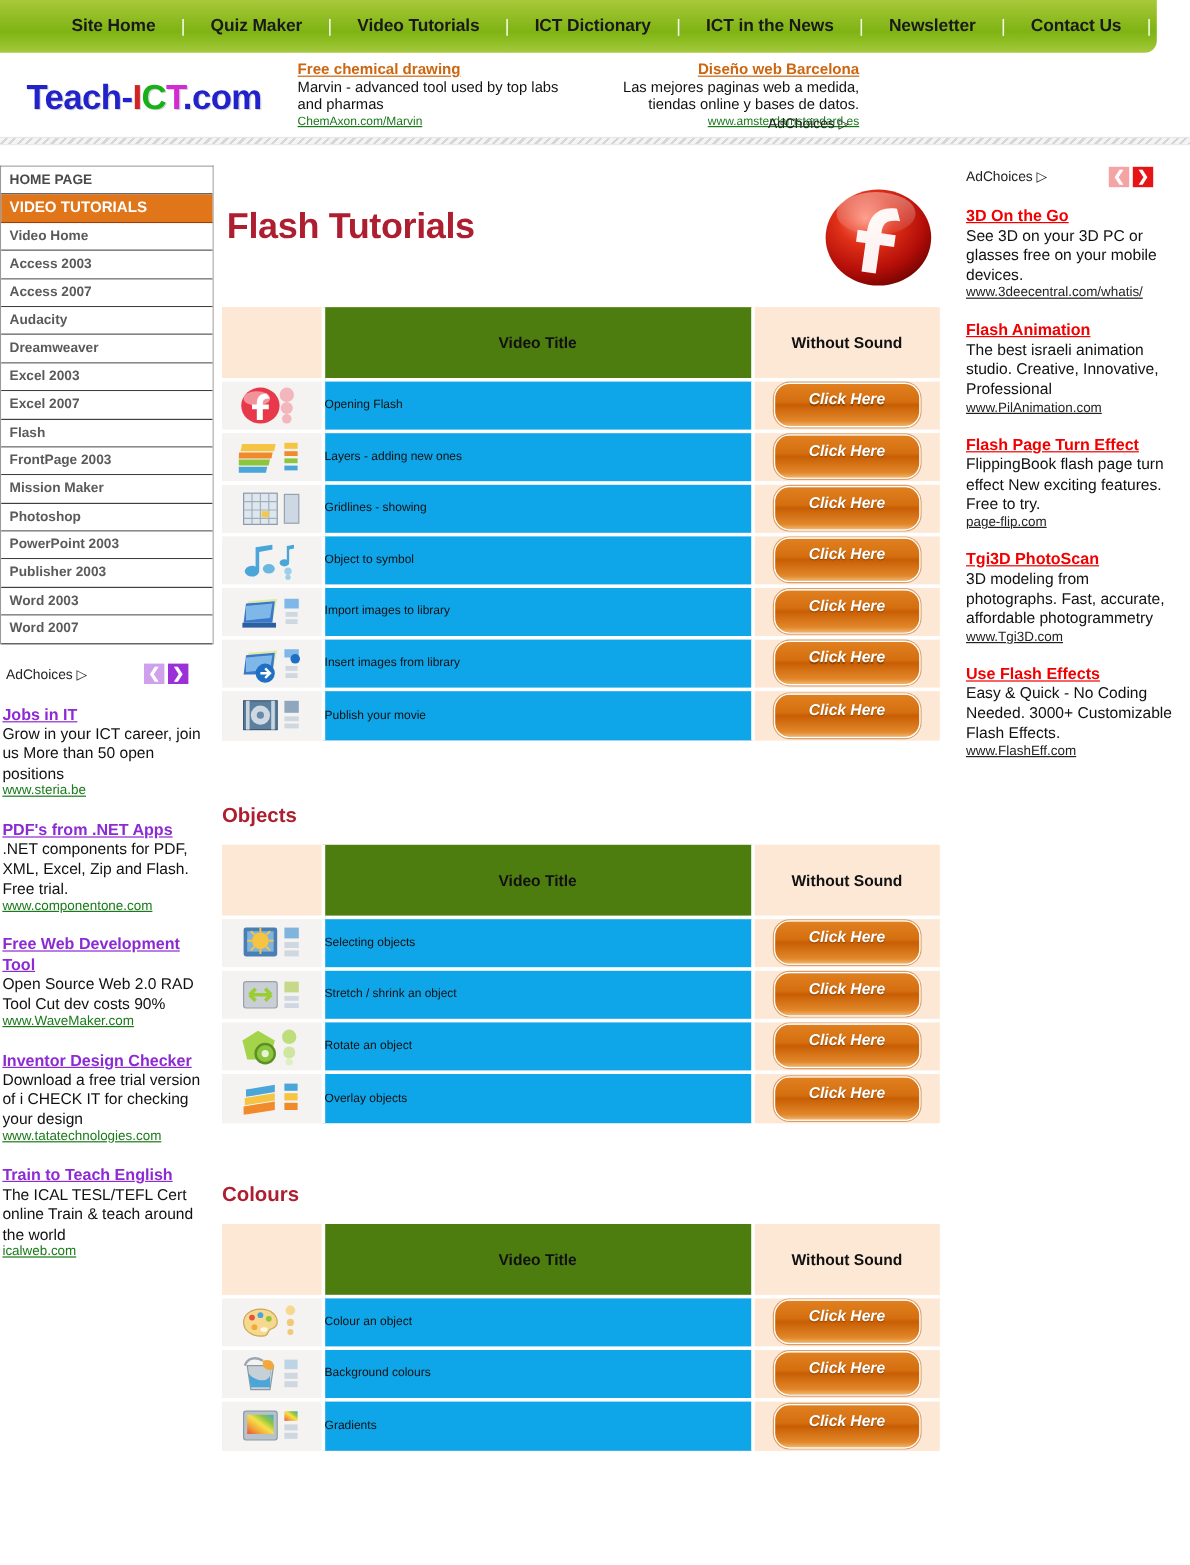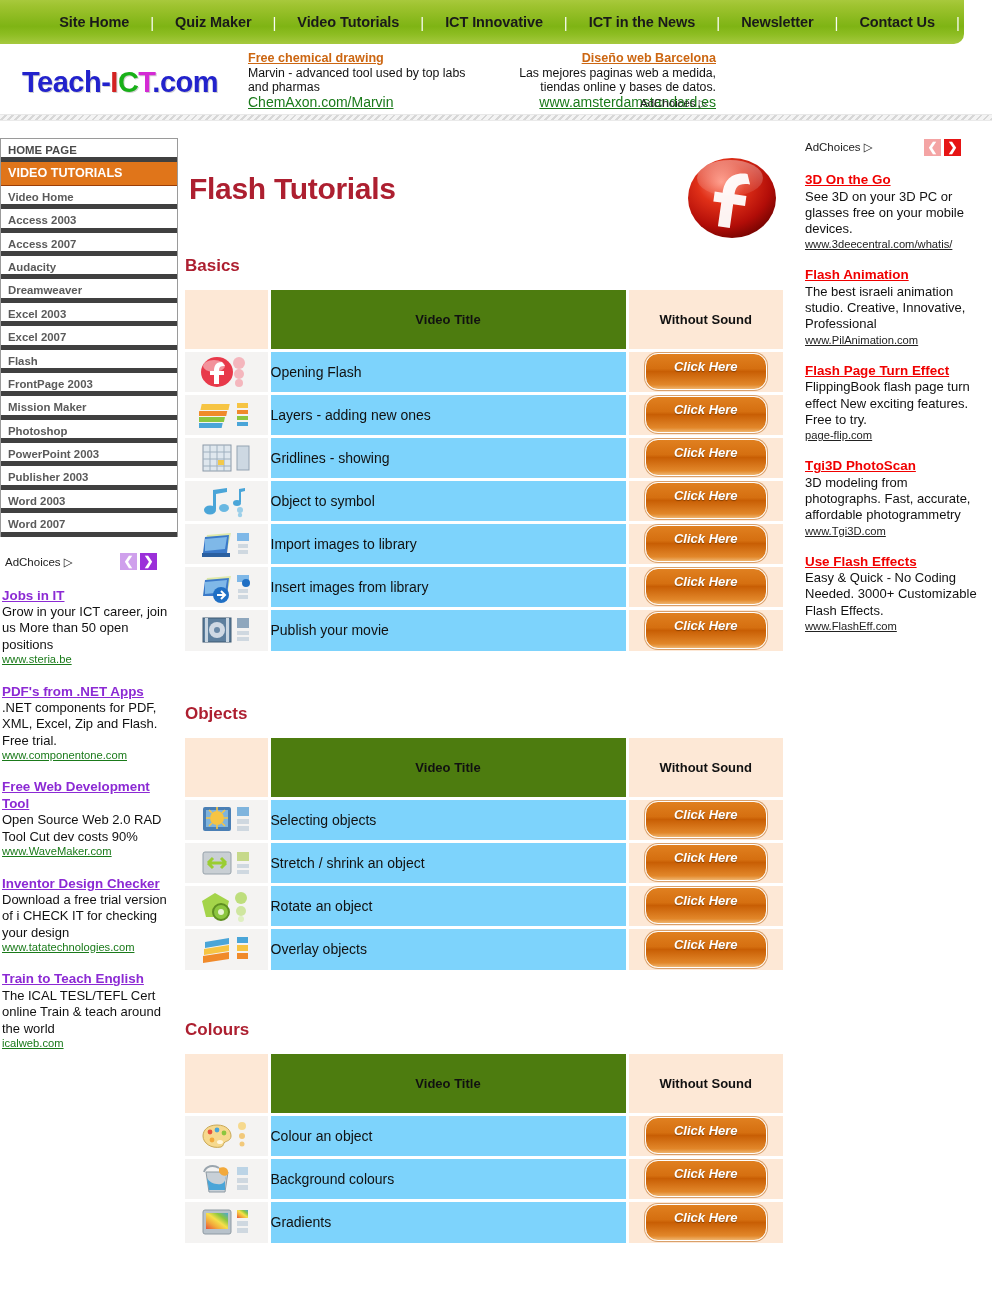--- a/index.html
+++ b/index.html
@@ -90,21 +90,21 @@
     display: block;
   }
   .topad .tad-desc {
     color: #111;
     font-size: 12.3px;
     line-height: 14.4px;
     display: block;
   }
   .topad .tad-url {
     color: #1a7a1a;
-    font-size: 14px;
+    font-size: 10px;
     line-height: 14px;
     display: block;
   }
   .adchoices-top {
     position: absolute;
     left: 640px; top: 53px;
     font-size: 11.5px;
     color: #222;
     white-space: nowrap;
   }
@@ -129,21 +129,21 @@
   }
   .menu {
     border: 1px solid #9a9a9a;
     border-bottom: none;
     background: #fff;
     width: 178px;
   }
   .menu-item {
     height: 23.4px;
     line-height: 23.4px;
-    border-bottom: 5px solid #404040;
+    border-bottom: 1px solid #404040;
     padding-left: 7px;
     font-size: 11.4px;
     font-weight: bold;
     color: #4a4a4a;
     background: #ffffff;
     white-space: nowrap;
     overflow: hidden;
   }
   .menu-item.sub { color: #5a5a5a; }
   .menu-item.active {
@@ -258,22 +258,22 @@
     text-align: center;
   }
   td.c-icon {
     width: 84px;
     background: #f4f3f2;
     text-align: center;
     vertical-align: middle;
     height: 43px;
   }
   td.c-title {
-    background: #7dd3fc;
-    font-size: 14px;
+    background: #0ea5e9;
+    font-size: 10px;
     color: #111;
     padding-left: 11px;
     height: 43px;
     vertical-align: middle;
     margin-top: 34px;
   }
   td.c-btn {
     width: 156px;
     background: #fde8d6;
     text-align: center;
@@ -350,21 +350,21 @@
 <div id="page">
 
   <div class="topnav">
     <div class="navlist">
       <a href="#">Site Home</a>
       <span class="sep">|</span>
       <a href="#">Quiz Maker</a>
       <span class="sep">|</span>
       <a href="#">Video Tutorials</a>
       <span class="sep">|</span>
-      <a href="#">ICT Innovative</a>
+      <a href="#">ICT Dictionary</a>
       <span class="sep">|</span>
       <a href="#">ICT in the News</a>
       <span class="sep">|</span>
       <a href="#">Newsletter</a>
       <span class="sep">|</span>
       <a href="#">Contact Us</a>
       <span class="sep">|</span>
     </div>
   </div>
 
@@ -467,21 +467,20 @@
         <ellipse cx="46" cy="28" rx="33" ry="18" fill="url(#fgl)" opacity=".45"></ellipse>
         <path d="M60 22 C42 22 38 34 38 44 L30 44 L30 54 L38 54 L38 78 L50 78 L50 54 L62 54 L62 44 L50 44 C50 36 52 32 64 32 Z" fill="#ffffff" opacity=".95" transform="rotate(8 48 48)"></path>
       </svg>
     </div>
 
     <div class="pagetitle">Flash Tutorials</div>
 
     <div style="height:118px"></div>
 
     <div class="section">
-      <div class="section-heading">Basics</div>
       <table class="vid">
         <tbody>
             <tr>
           <th class="hdr-icon"></th>
           <th class="hdr-title">Video Title</th>
           <th class="hdr-sound">Without Sound</th>
         </tr>
         <tr>
           <td class="c-icon">
             <span>

